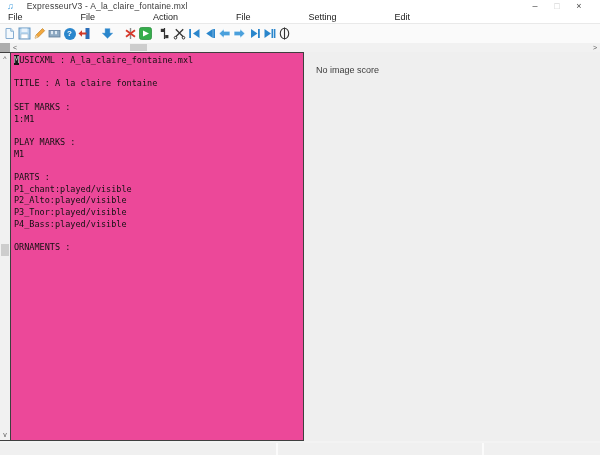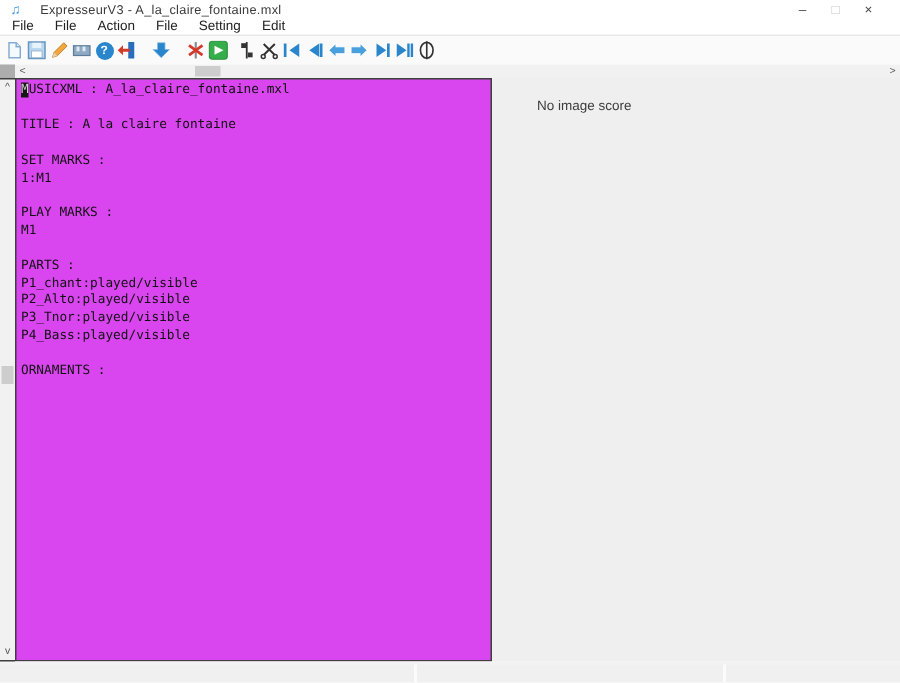--- a/index.html
+++ b/index.html
@@ -13,21 +13,21 @@
 
   
   .titlebar { height:12px; background:#ffffff; display:flex; align-items:center; font-size:8.5px; color:#333; flex:0 0 auto; }
   .app-icon { color:#3b9add; font-size:9px; margin-left:7px; line-height:10px; }
   .title-text { margin-left:13px; color:#3a3a3a; letter-spacing:0.2px; }
   .win-controls { margin-left:auto; display:flex; align-items:center; margin-right:10px; }
   .win-btn { width:22px; text-align:center; font-size:9px; color:#4a4a4a; line-height:12px; }
   .win-btn.max { color:#c9c9c9; }
 
   
-  .menubar { height:12px; background:#ffffff; border-bottom:1px solid #e9e9e9; display:flex; align-items:center; font-size:9px; color:#222; flex:0 0 auto; }
+  .menubar { height:12px; background:#ffffff; border-bottom:1px solid #e9e9e9; display:flex; align-items:center; font-size:9px; color:#222; flex:0 0 auto;gap:44px; }
   .menu-item { padding:0 7px; line-height:11px; }
   .menu-item:first-child { margin-left:1px; }
 
   
   .toolbar { height:19px; background:#fafafa; display:flex; align-items:center; padding-left:2px; flex:0 0 auto; }
   .tb { width:15px; height:15px; display:flex; align-items:center; justify-content:center; margin-right:0px; }
   .sp4 { width:4px; } .sp8 { width:8px; }
   .icon-help { width:12px; height:12px; border-radius:50%; background:#2a86cc; color:#fff; font-size:8px; font-weight:bold; text-align:center; line-height:12px; }
 
   
@@ -38,26 +38,26 @@
   .hs-thumb { position:absolute; left:110px; top:1px; width:17px; height:7px; background:#cdcdcd; }
 
   
   .main { height:389px; display:flex; flex:0 0 auto; }
   .vscroll { width:10px; background:#f1f1f1; position:relative; font-size:7px; color:#555;
              border-top:1px solid #3f3f3f; border-bottom:1px solid #3f3f3f; }
   .vs-up { position:absolute; top:1px; width:100%; text-align:center; line-height:9px; }
   .vs-thumb { position:absolute; top:191px; left:1px; width:8px; height:12px; background:#cdcdcd; }
   .vs-down { position:absolute; bottom:1px; width:100%; text-align:center; line-height:9px; }
 
-  .editor { width:318px; background:#d946ef; border:1px solid #3f3f3f; overflow:hidden; }
+  .editor { width:294px; background:#ec4899; border:1px solid #3f3f3f; overflow:hidden; }
   .editor pre { margin:0; padding:2px 0 0 3px; font-family:"DejaVu Sans Mono","Liberation Mono",monospace; font-size:8.5px; line-height:11.7px; color:#111; }
   .block-cursor { background:#161616; color:#cfcfcf; }
 
   .score { flex:1; background:#efefef; }
-  .score-msg { padding:13px 0 0 30px; font-size:9px; color:#3c3c3c; }
+  .score-msg { padding:13px 0 0 12px; font-size:9px; color:#3c3c3c; }
 
   
   .statusbar { height:14px; background:#f0f0f0; display:flex; flex:1 1 auto; border-top:2px solid #f3f3f3; }
   .sb-cell { border-right:2px solid #fbfbfb; }
   .sb-cell.c1 { width:278px; } .sb-cell.c2 { width:206px; } .sb-cell.c3 { flex:1; border-right:none; }
 
   svg { display:block; }
 </style>
 </head>
 <body>

